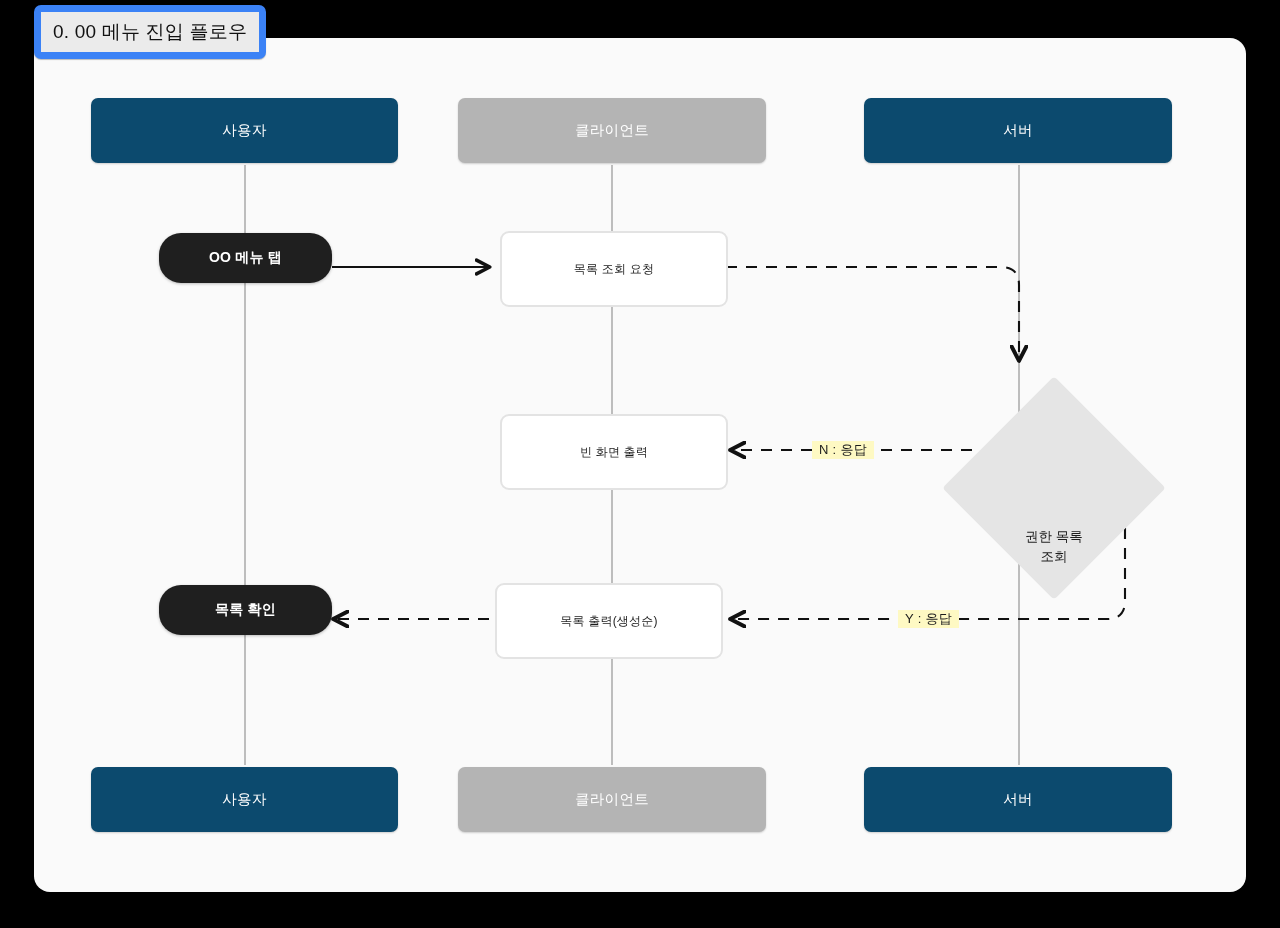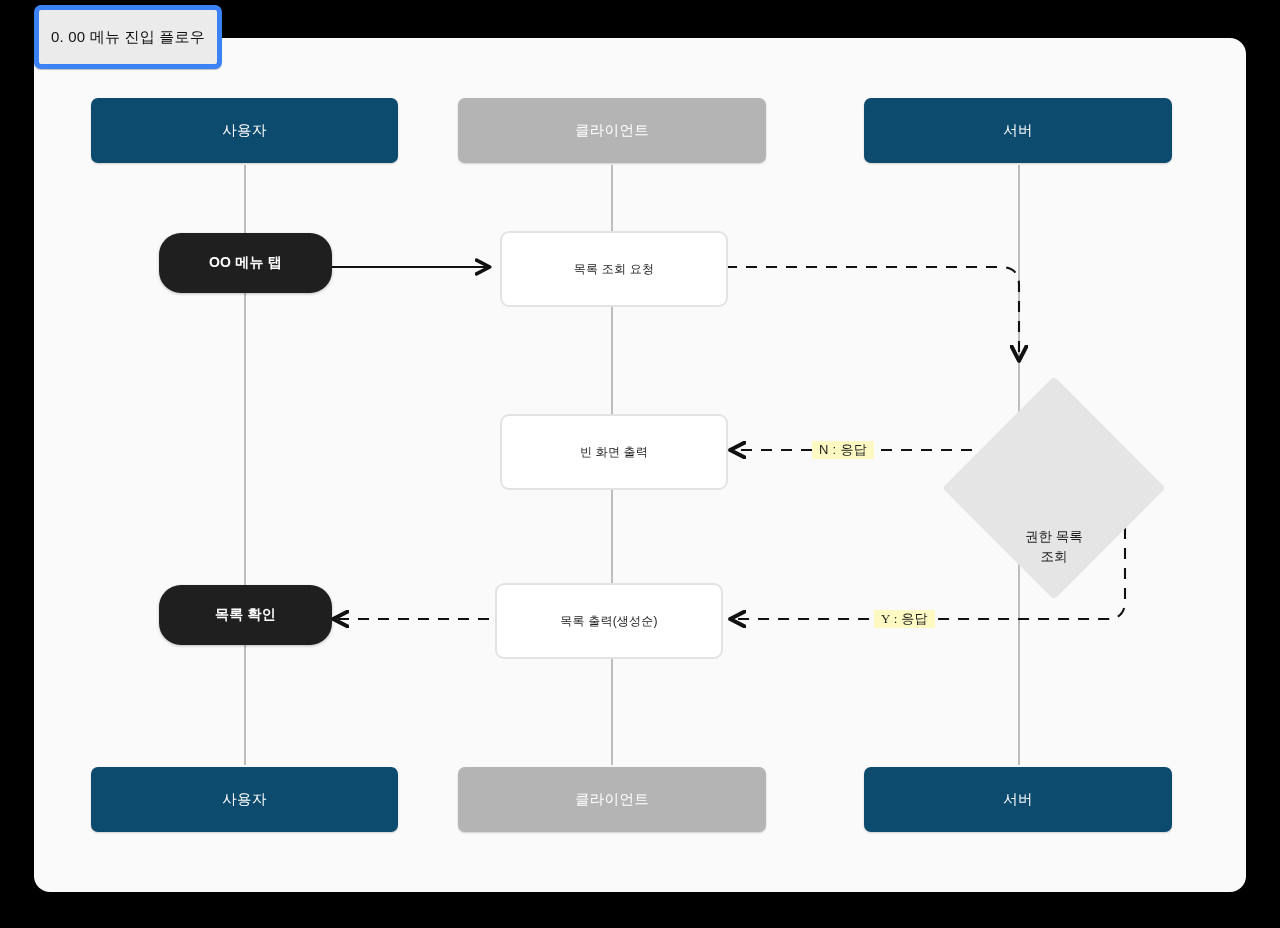--- a/index.html
+++ b/index.html
@@ -14,27 +14,27 @@
     font-family: "Liberation Sans", "DejaVu Sans", sans-serif;
     overflow: hidden;
   }
 
   
   #title-tab {
     position: absolute;
     left: 34px;
     top: 5px;
     height: 24px;
-    padding: 15px 12px;
+    padding: 8px 12px;
     display: flex;
     align-items: center;
     background: #ebebeb;
-    border: 5px solid #3b82f6;
+    border: 7px solid #3b82f6;
     border-radius: 7px;
-    font-size: 15px;
+    font-size: 19px;
     color: #111111;
     letter-spacing: 0.2px;
     white-space: nowrap;
     z-index: 20;
     box-shadow: 0 1px 1px rgba(0,0,0,0.25);
   }
 
   
   #canvas {
     position: absolute;
@@ -65,21 +65,21 @@
     font-size: 14.5px;
     letter-spacing: 0.3px;
     box-shadow: 0 1px 2px rgba(0,0,0,0.18);
   }
   .lane-dark { background: #0c4a6e; }
   .lane-light { background: #b4b4b4; }
 
   
   .node-pill {
     position: absolute;
-    height: 60px;
+    height: 50px;
     background: #1f1f1f;
     border-radius: 22px;
     display: flex;
     align-items: center;
     justify-content: center;
     color: #ffffff;
     font-size: 14px;
     font-weight: bold;
     letter-spacing: 0.2px;
     box-shadow: 0 1px 3px rgba(0,0,0,0.25);
@@ -212,21 +212,21 @@
     <div class="dshape"></div>
     <div class="dlabel">
       <span>권한 목록</span>
       <span>조회</span>
     </div>
   </div>
 
   <div class="edge-label" style="left:778px; top:403px;">
     <span>N : 응답</span>
   </div>
-  <div class="edge-label" style="left:840px; top:572px;font-family:Liberation Serif, serif;">
+  <div class="edge-label" style="left:864px; top:572px;">
     <span>Y : 응답</span>
   </div>
 
   <div class="lane-header lane-dark" style="left:57px;  top:729px; width:307px;">
     <span>사용자</span>
   </div>
   <div class="lane-header lane-light" style="left:424px; top:729px; width:308px;">
     <span>클라이언트</span>
   </div>
   <div class="lane-header lane-dark" style="left:830px; top:729px; width:308px;">

